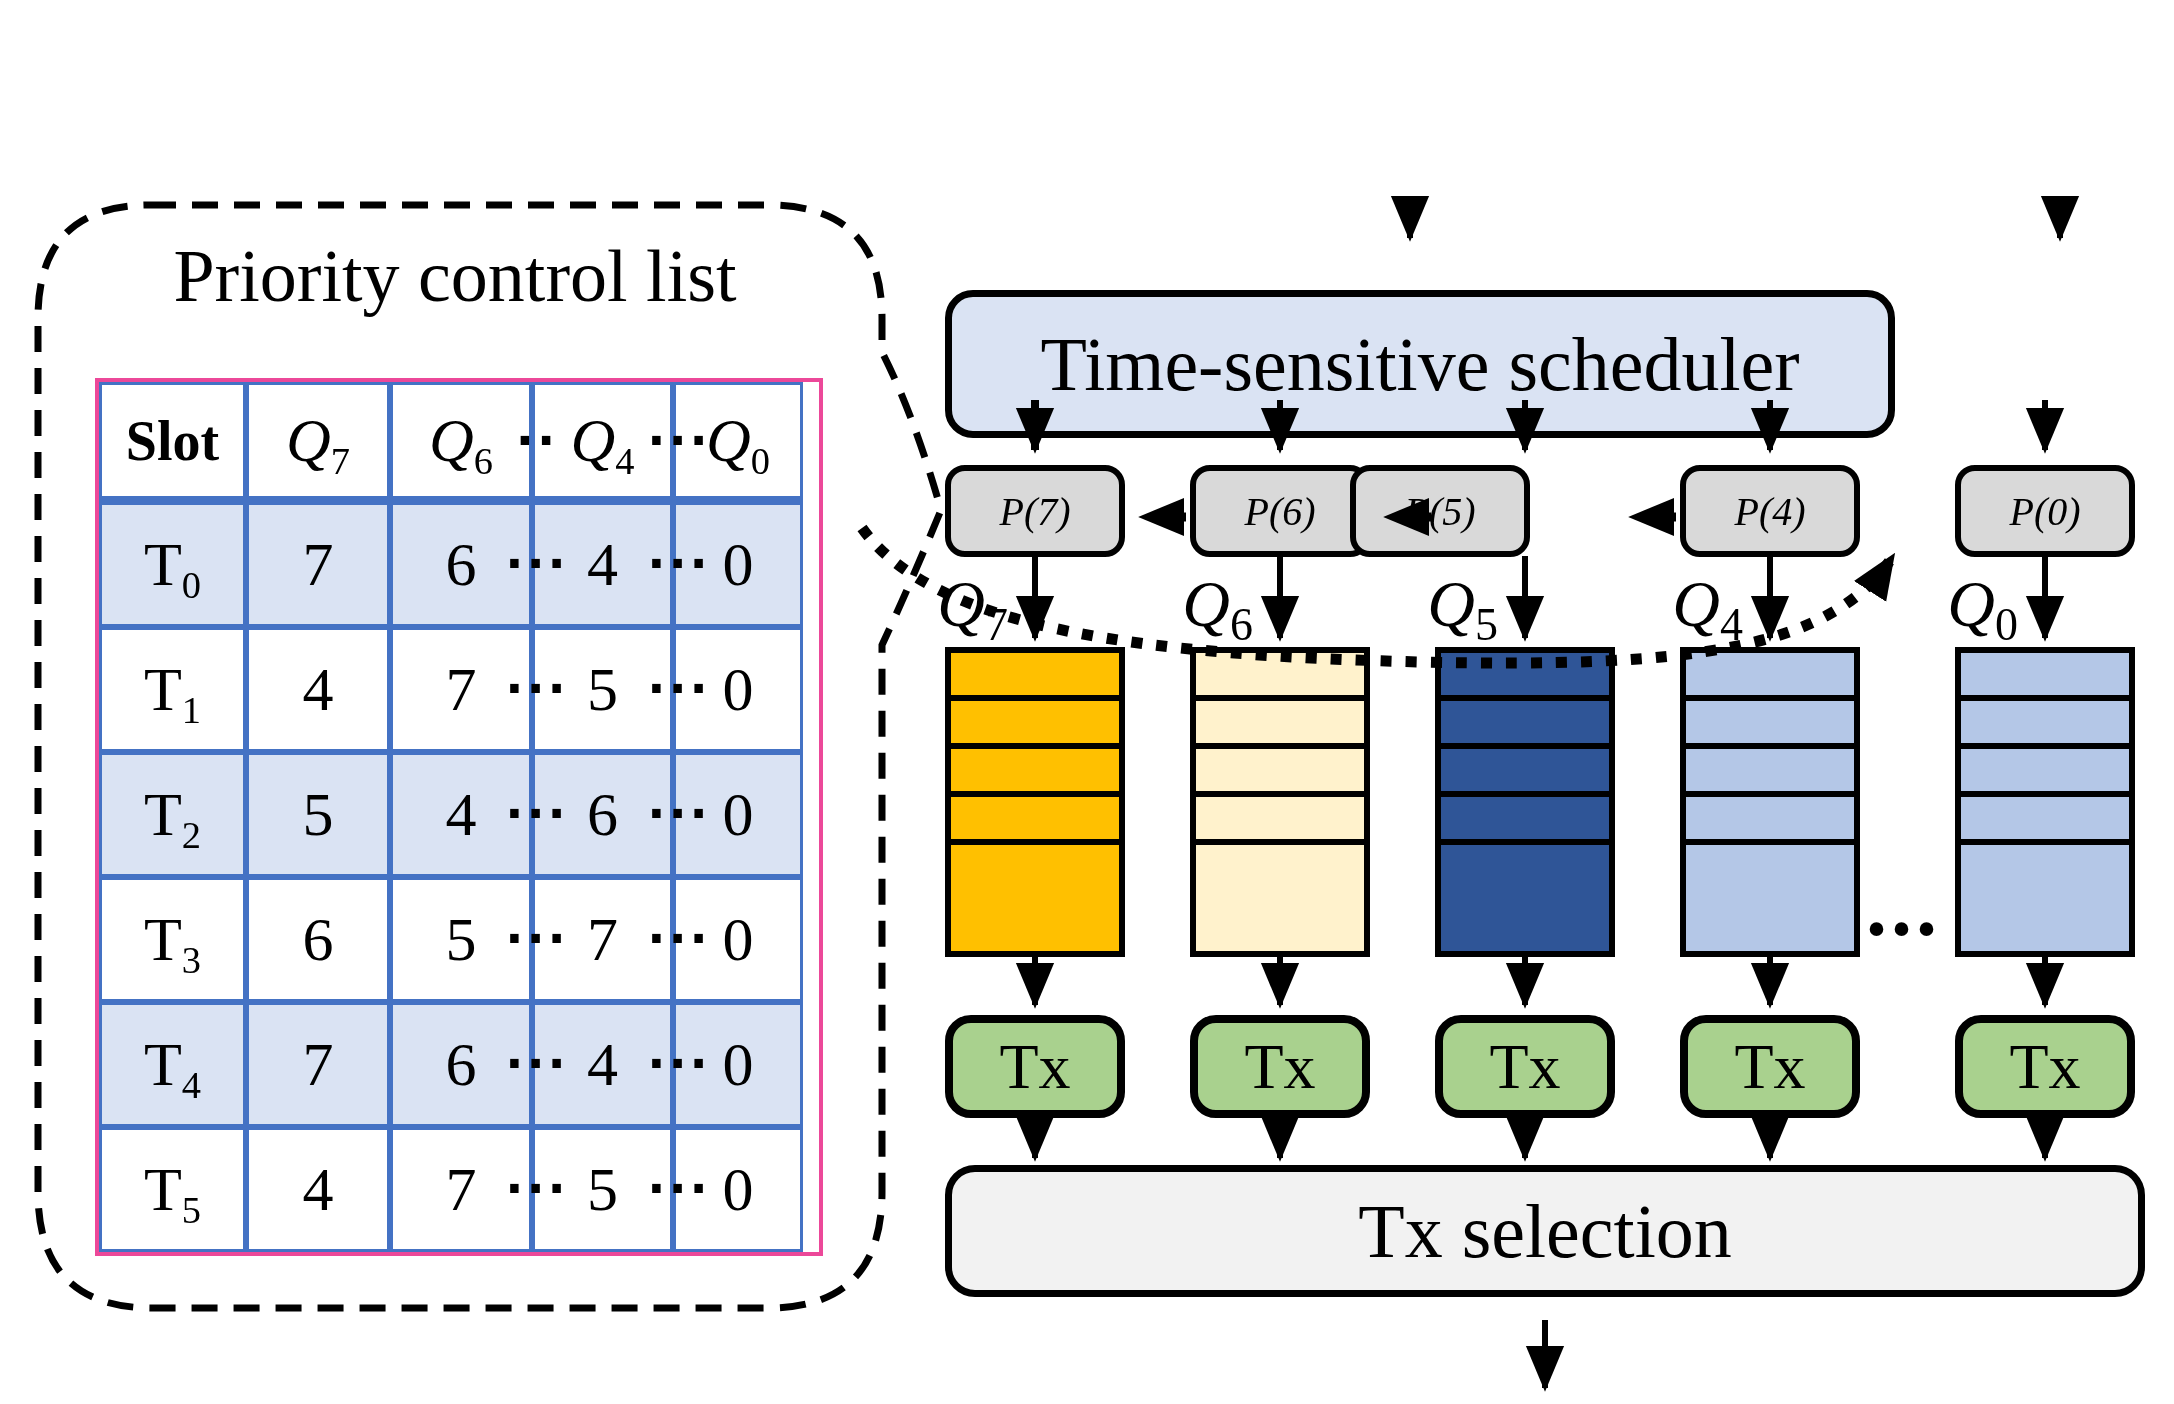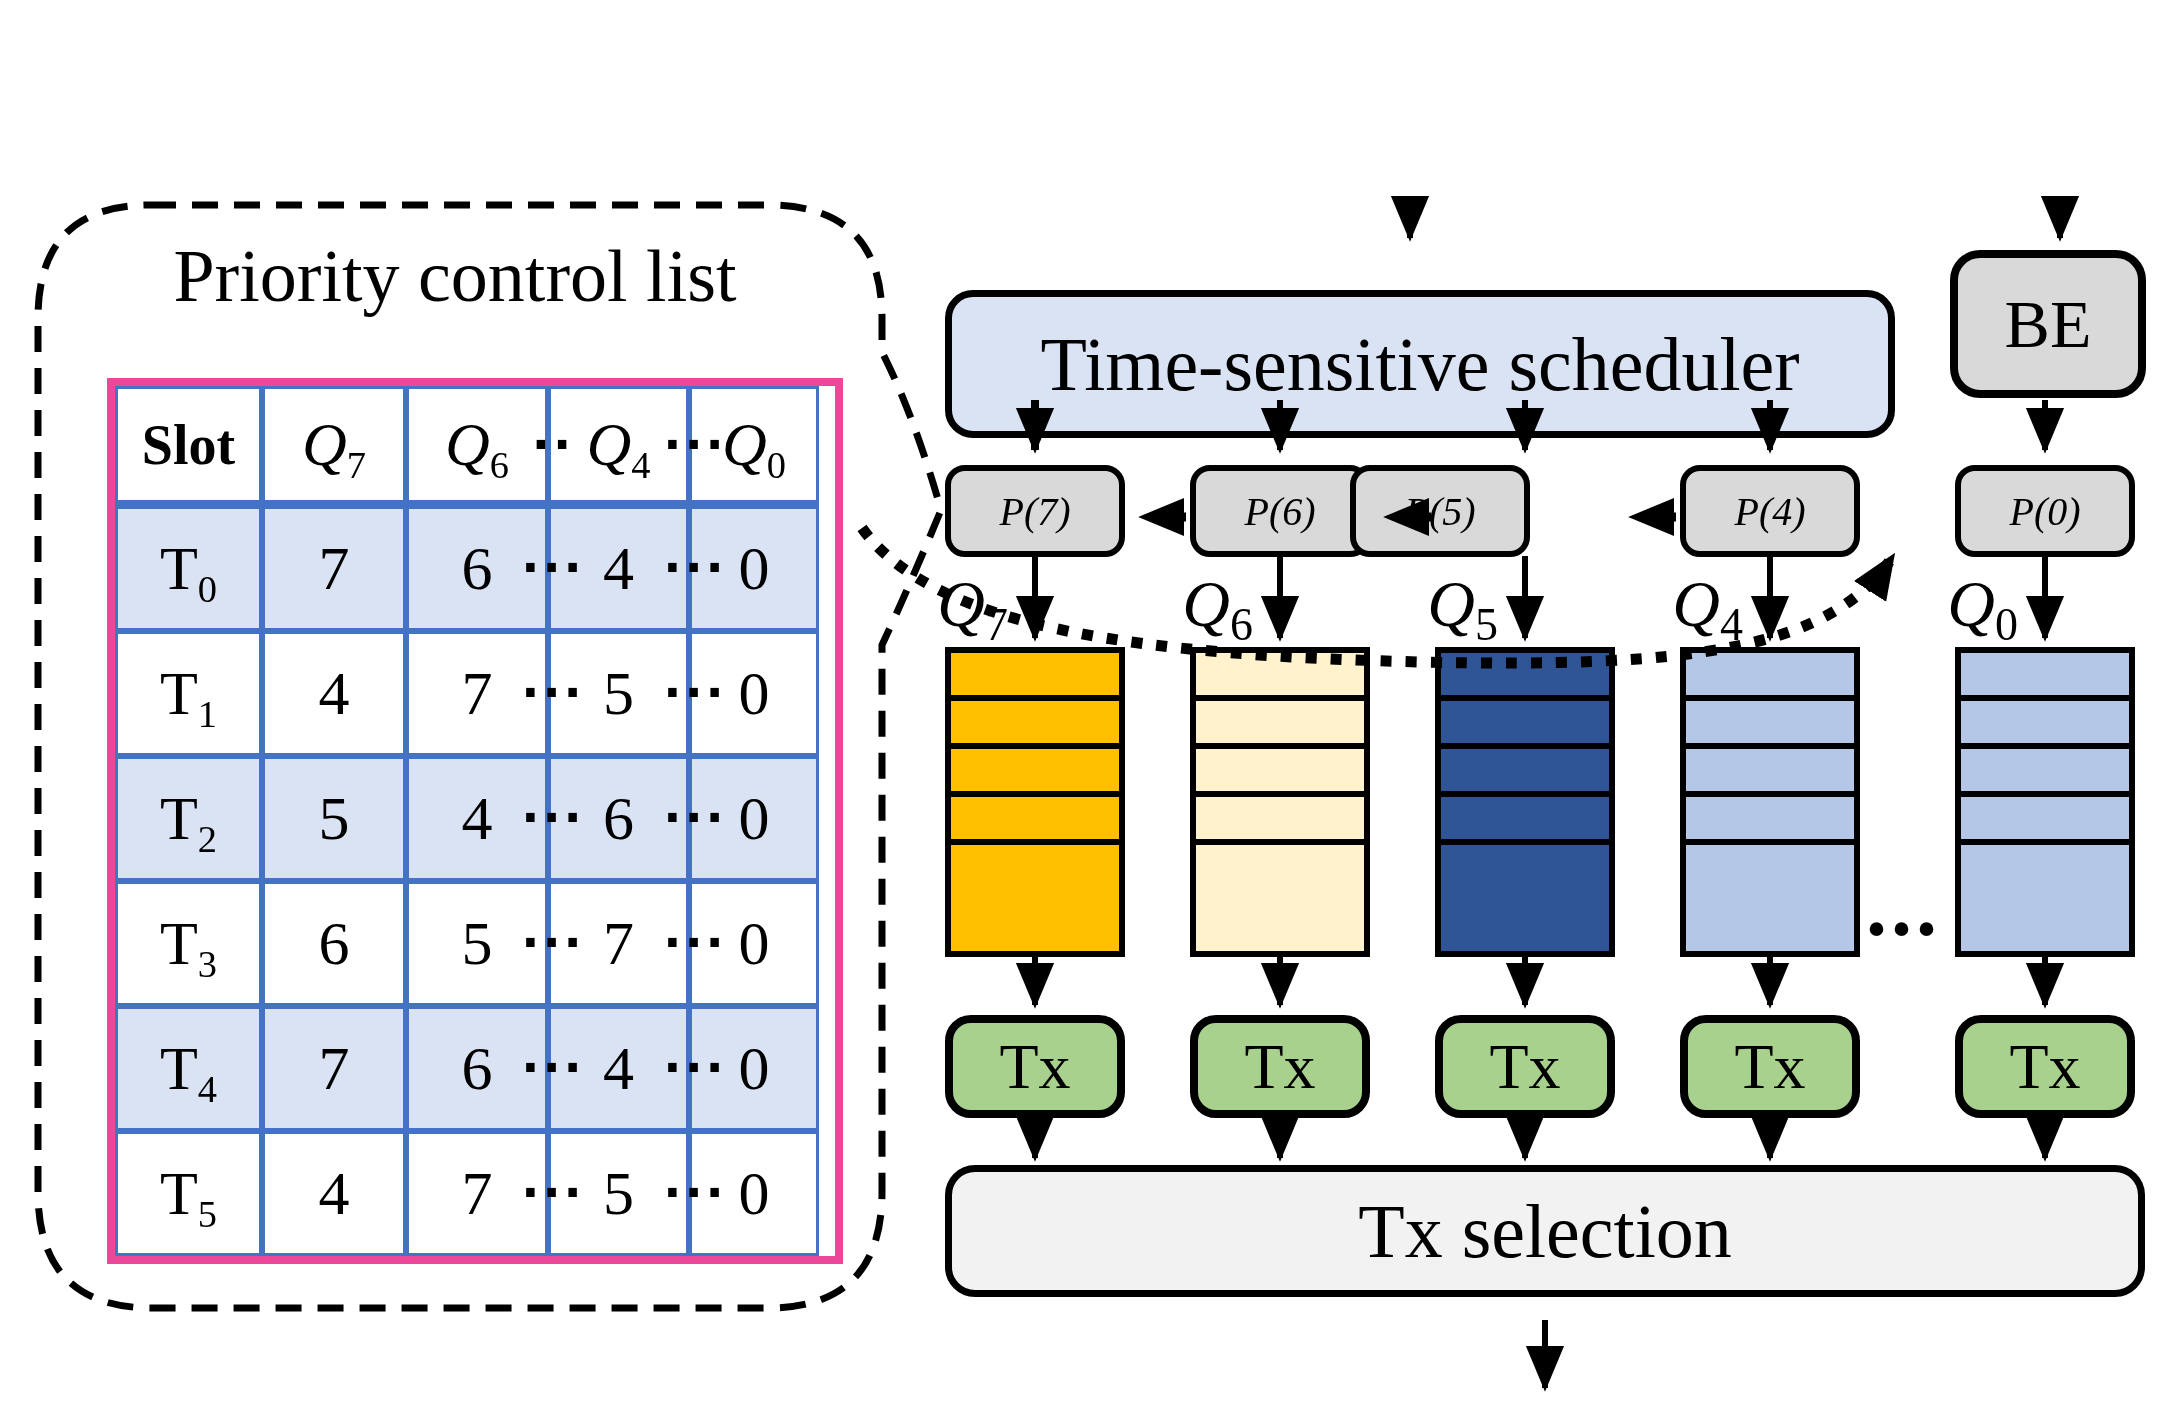--- a/index.html
+++ b/index.html
@@ -29,21 +29,21 @@
   .qlabel { position:absolute; top:566px; width:96px; height:84px;
             font-style:italic; font-size:66px; text-align:right; white-space:nowrap; }
   .qlabel sub { font-size:46px; font-style:normal; line-height:0; }
 
   .ellipsis { position:absolute; left:1866px; top:858px; font-size:84px; font-weight:bold;
               letter-spacing:4px; color:#000; }
 
   
   .callout-title { position:absolute; left:95px; top:234px; width:720px; text-align:center;
                    font-size:74px; color:#000; white-space:nowrap; }
-  .ptable { position:absolute; left:95px; top:378px; width:720px; border:8px solid #ec4899; background:#fff;margin-left:12px; }
+  .ptable { position:absolute; left:95px; top:378px; width:720px; border:4px solid #ec4899; background:#fff; }
   .prow { position:relative; display:grid; grid-template-columns:147px 144px 142px 141px 130px; }
   .pcell { box-sizing:border-box; border:3px solid #4472c4;
            display:flex; align-items:center; justify-content:center;
            font-size:62px; color:#000; height:125px; background:#fff; }
   .prow.header .pcell { height:120px; border-bottom-width:6px; }
   .prow.shaded .pcell { background:#dae3f3; }
   .pcell sub { font-size:0.62em; line-height:0; }
   .pcell .qhdr { font-style:italic; }
   .pcell .qhdr sub { font-style:normal; }
   .pcell.slot-h { font-weight:bold; font-size:56px; }
@@ -151,21 +151,20 @@
       <div class="pcell">5</div>
       <div class="pcell">0</div>
       <span class="dots d1">···</span>
       <span class="dots d2">···</span>
     </div>
   </div>
 
 
   <div class="box scheduler" style="background-color: rgb(218, 227, 243); margin-top: 40px;">Time-sensitive scheduler</div>
 
-  <div class="box be" style="background-color: rgb(217, 217, 217);">BE</div>
 
   <div class="box pbox" style="left: 945px; background-color: rgb(217, 217, 217);">P(7)</div>
   <div class="box pbox" style="left: 1190px; background-color: rgb(217, 217, 217);">P(6)</div>
   <div class="box pbox" style="left: 1350px; background-color: rgb(217, 217, 217);">P(5)</div>
   <div class="box pbox" style="left: 1680px; background-color: rgb(217, 217, 217);">P(4)</div>
   <div class="box pbox" style="left: 1955px; background-color: rgb(217, 217, 217);">P(0)</div>
 
   <div class="qlabel" style="left:912px"><span>Q</span><sub>7</sub></div>
   <div class="qlabel" style="left:1157px"><span>Q</span><sub>6</sub></div>
   <div class="qlabel" style="left:1402px"><span>Q</span><sub>5</sub></div>

